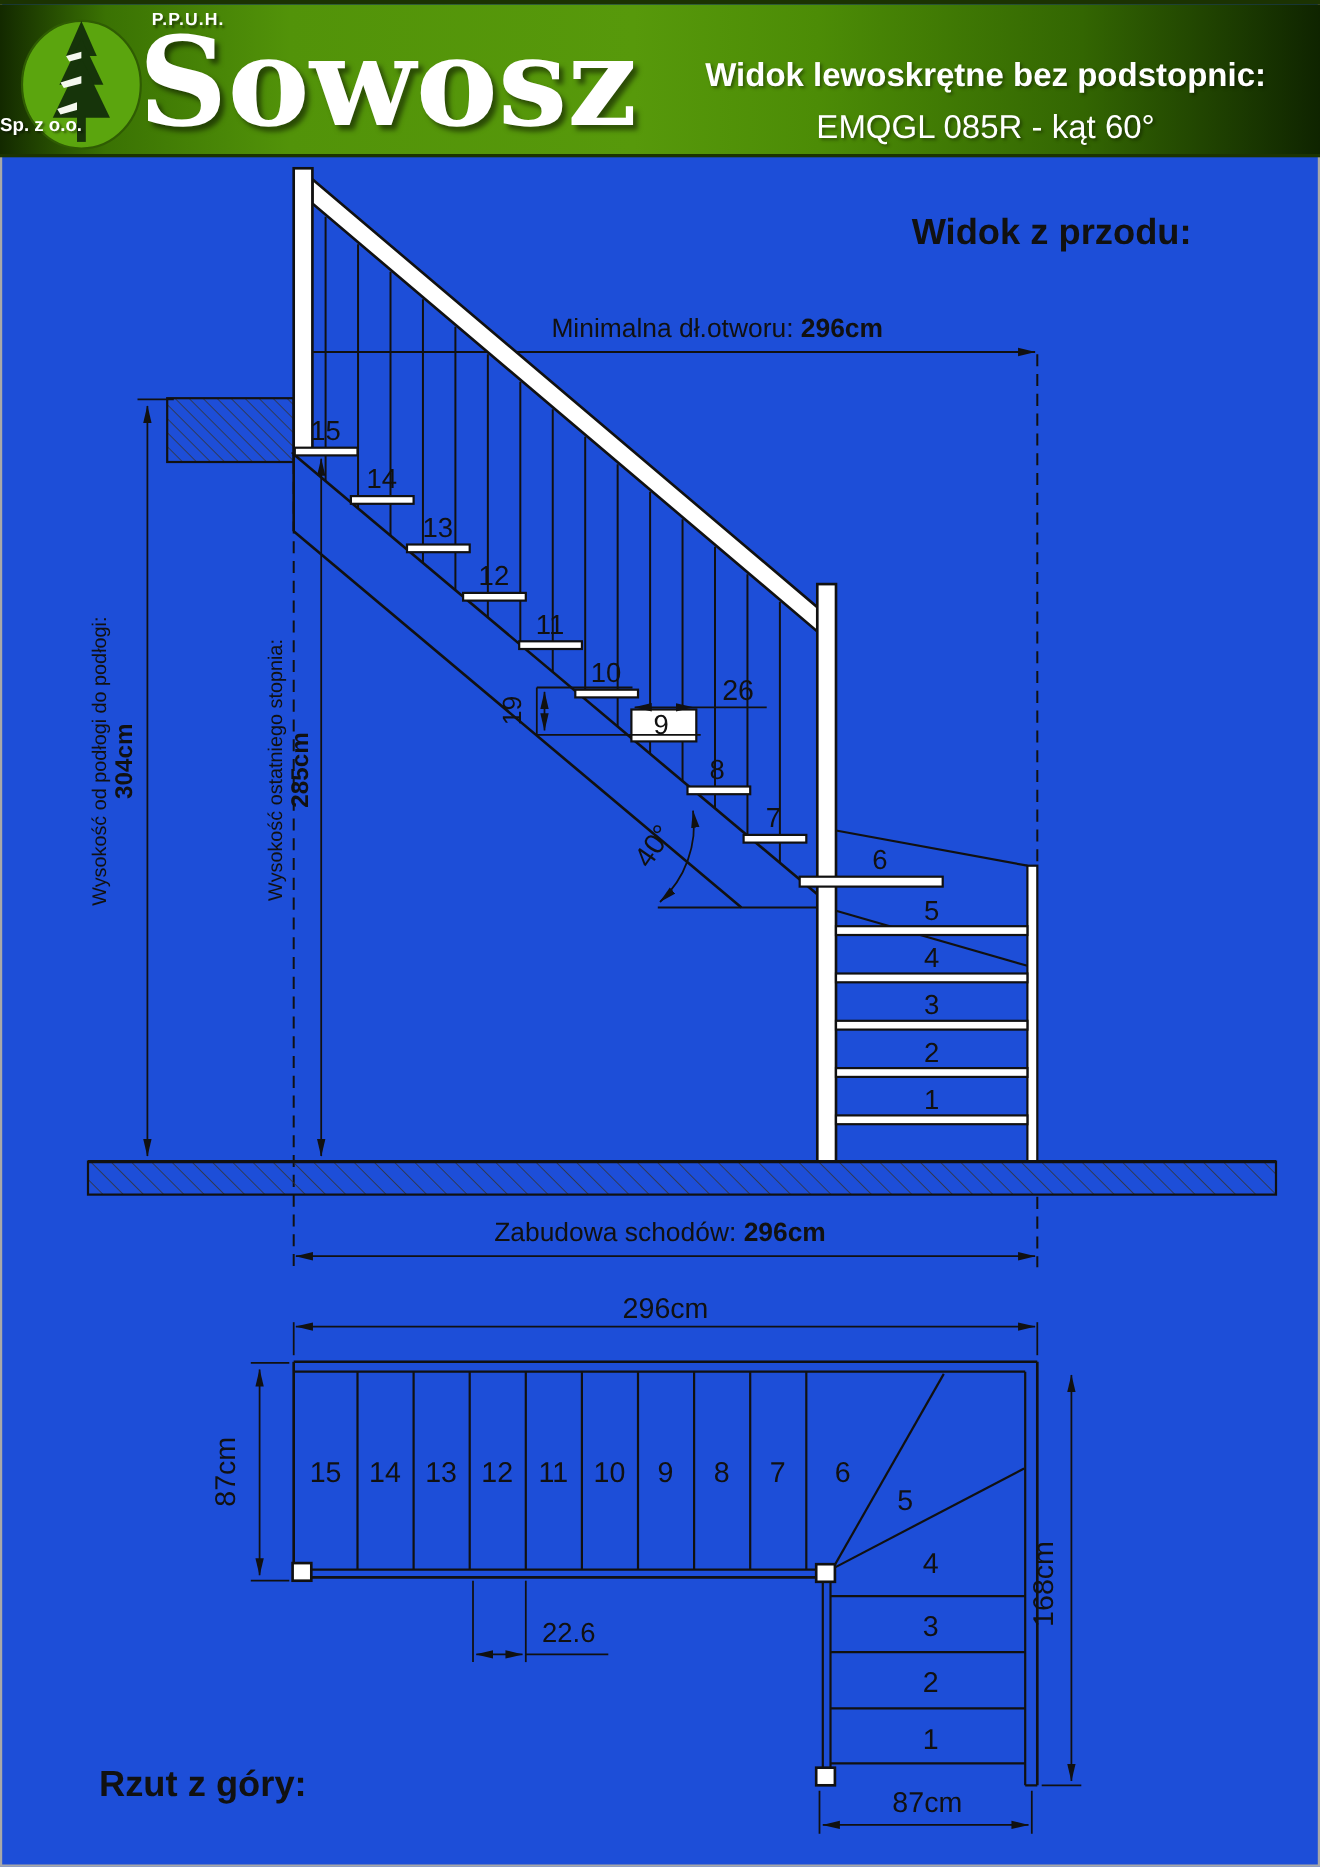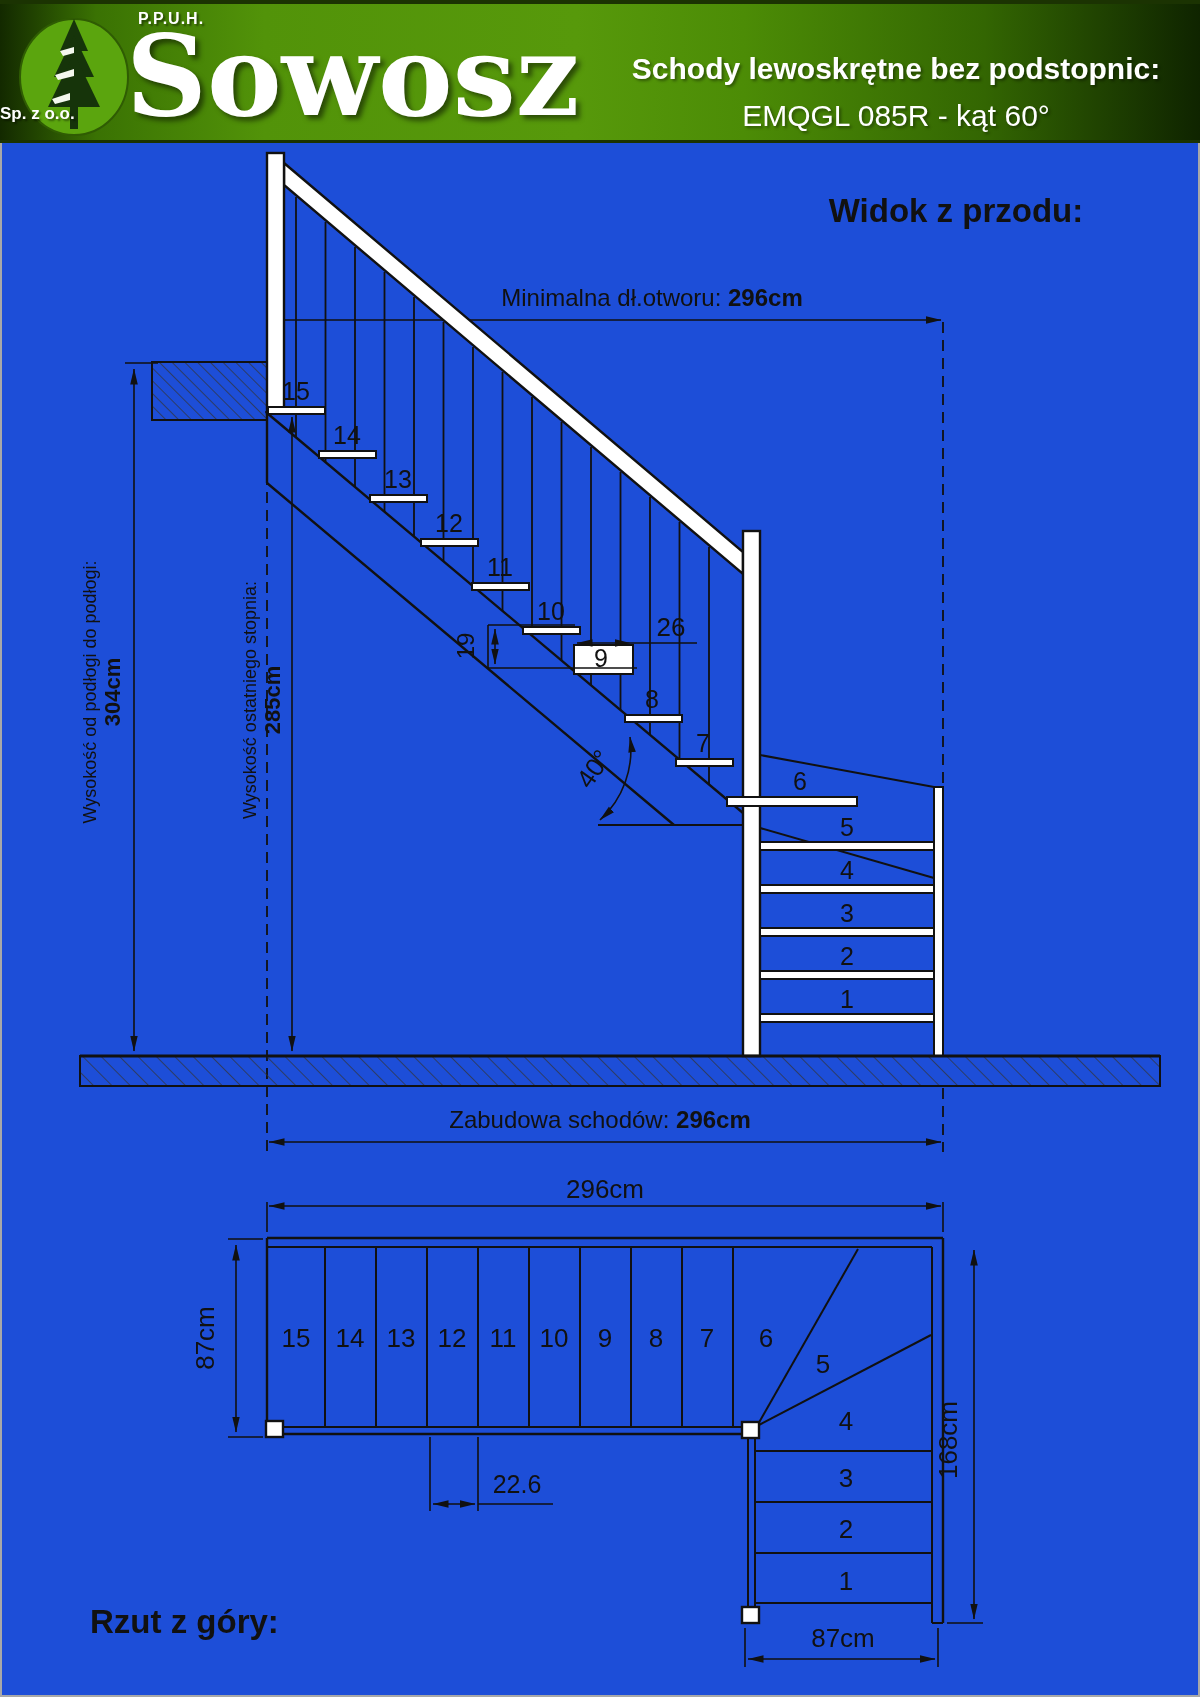--- a/index.html
+++ b/index.html
@@ -55,21 +55,21 @@
       <g fill="#f4f8ee">
         <polygon points="52,44 66,40 66,46 55,49"></polygon>
         <polygon points="47,68 66,62 66,69 50,73"></polygon>
         <polygon points="44,92 62,86 62,93 47,97"></polygon>
       </g>
     </svg>
     <div class="ppuh">P.P.U.H.</div>
     <div class="brand">Sowosz</div>
     <div class="spzoo">Sp. z o.o.</div>
     <div class="htitle">
-      <div class="l1">Schody lewoskrętne bez podstopnic:</div>
+      <div class="l1">Widok lewoskrętne bez podstopnic:</div>
       <div class="l2">EMQGL 085R - kąt 60°</div>
     </div>
   </div>
 
   <svg style="position:absolute;left:0;top:143px;" width="1200" height="1554" viewBox="0 143 1200 1554">
     <defs>
       <marker id="arr" markerUnits="userSpaceOnUse" markerWidth="16" markerHeight="10" refX="15.5" refY="5" orient="auto-start-reverse">
         <path d="M0,1.2 L16,5 L0,8.8 Z" fill="#111"></path>
       </marker>
       <pattern id="hb" patternUnits="userSpaceOnUse" width="9" height="9" patternTransform="rotate(-45)">

